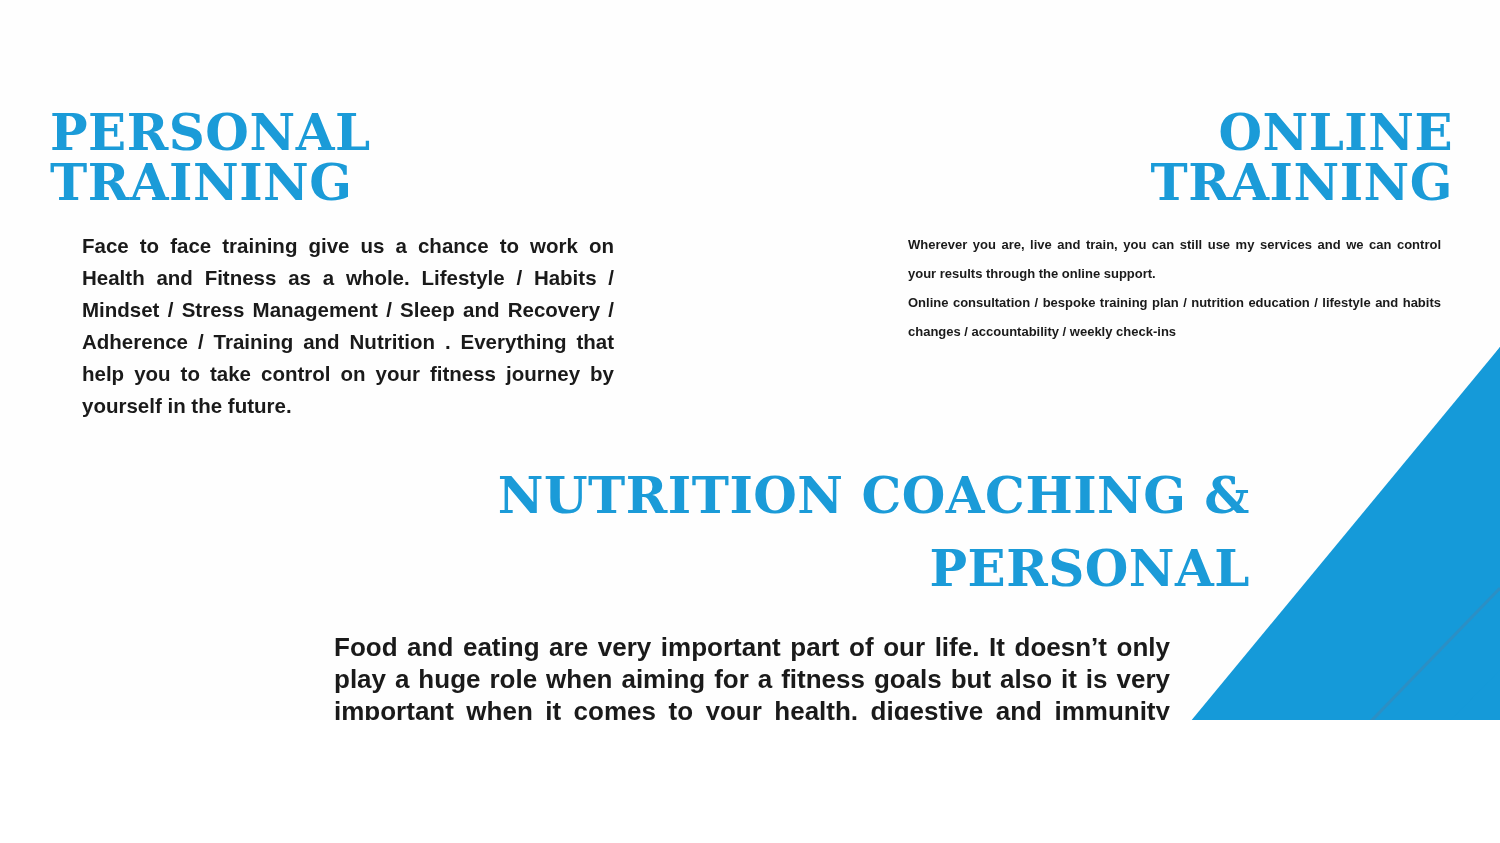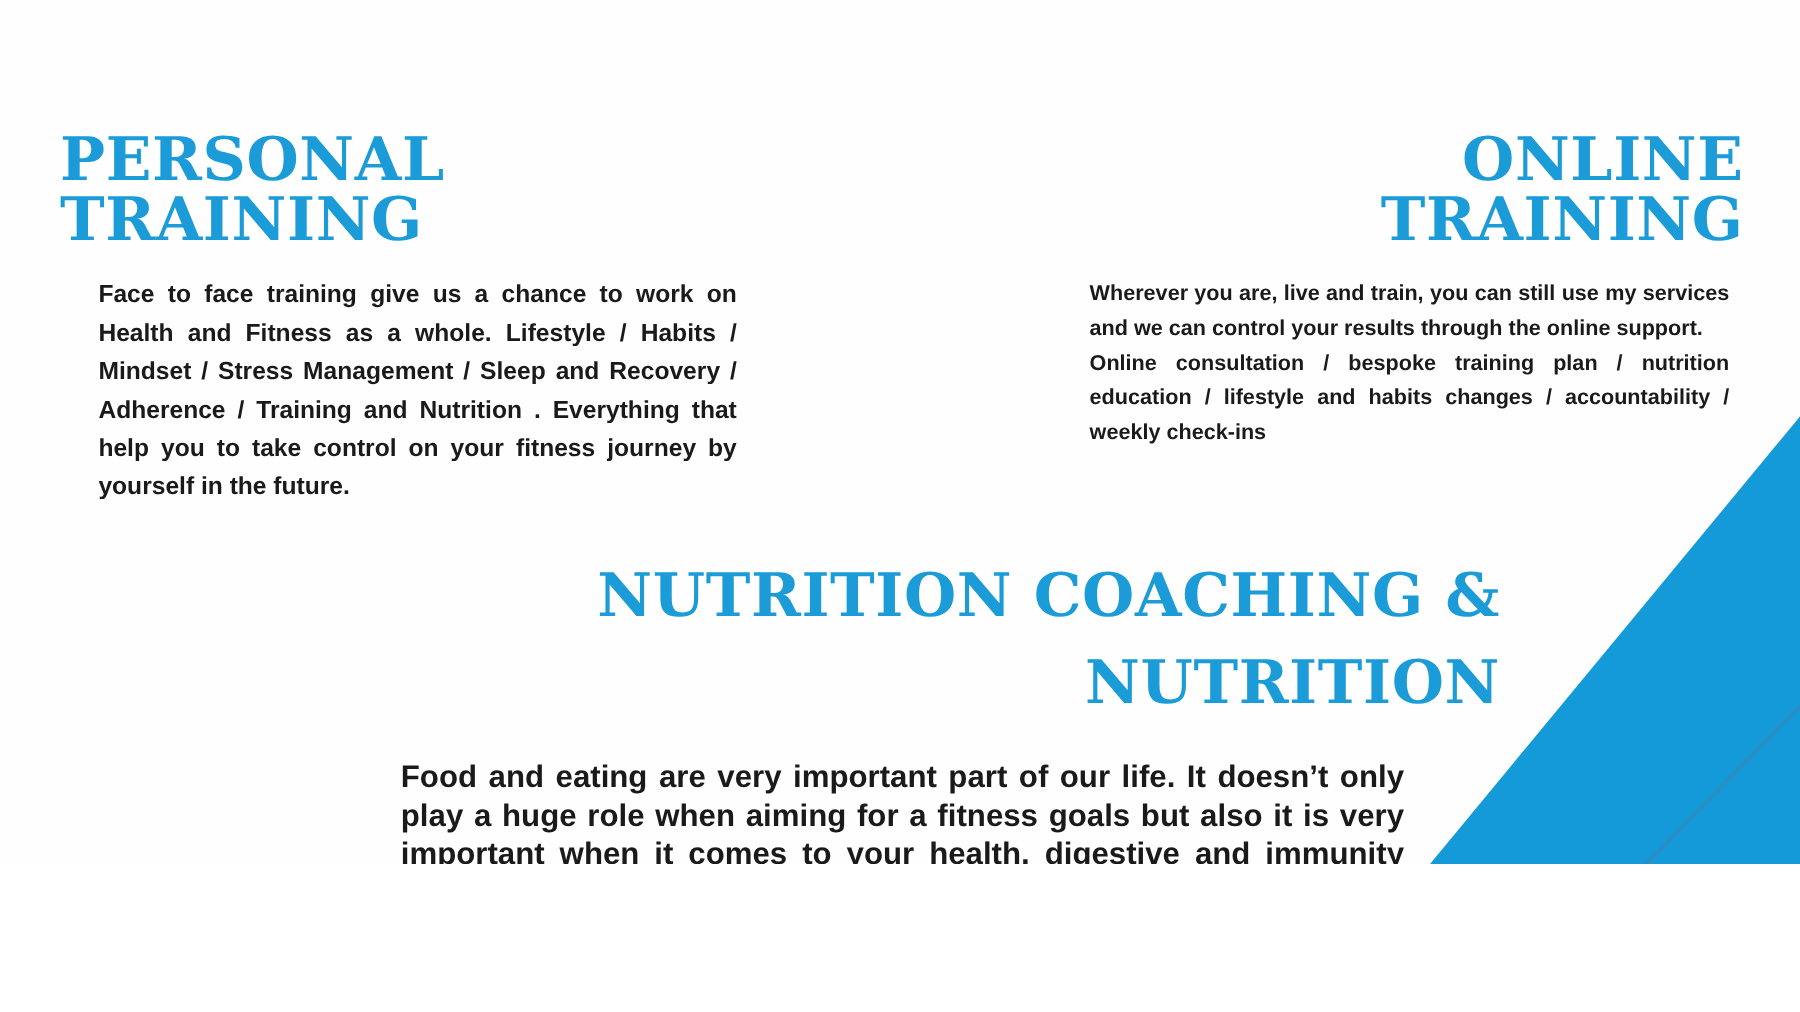--- a/index.html
+++ b/index.html
@@ -73,21 +73,21 @@
     top:108px;
     width:545px;
   }
   #col-online .heading {
     font-size:50px;
     margin-bottom:22px;
     text-align:right;
   }
   #col-online .body-copy {
     width:533px;
-    font-size:18px;
+    font-size:13px;
     line-height:29px;
   }
 
   
   #col-nutrition {
     position:absolute;
     left:250px;
     top:460px;
     width:1000px;
   }
@@ -132,20 +132,20 @@
     <h1 class="heading">ONLINE TRAINING</h1>
     <div class="body-copy">
       <p>Wherever you are, live and train, you can still use my services and we can control your results through the online support.</p>
       <p>Online consultation / bespoke training plan / nutrition education / lifestyle and habits changes / accountability / weekly check-ins</p>
     </div>
   </section>
 
   <section id="col-nutrition">
     <h1 class="heading">
       <span>NUTRITION COACHING &amp;</span><br>
-      <span>NUTRITION</span>
+      <span>PERSONAL</span>
     </h1>
     <div class="body-copy">
       <p>Food and eating are very important part of our life. It doesn’t only play a huge role when aiming for a fitness goals but also it is very important when it comes to your health, digestive and immunity system. I will teach you how to get back and maintain your healthy relationship with food.</p>
     </div>
   </section>
 
 </div>
 
 </body></html>

